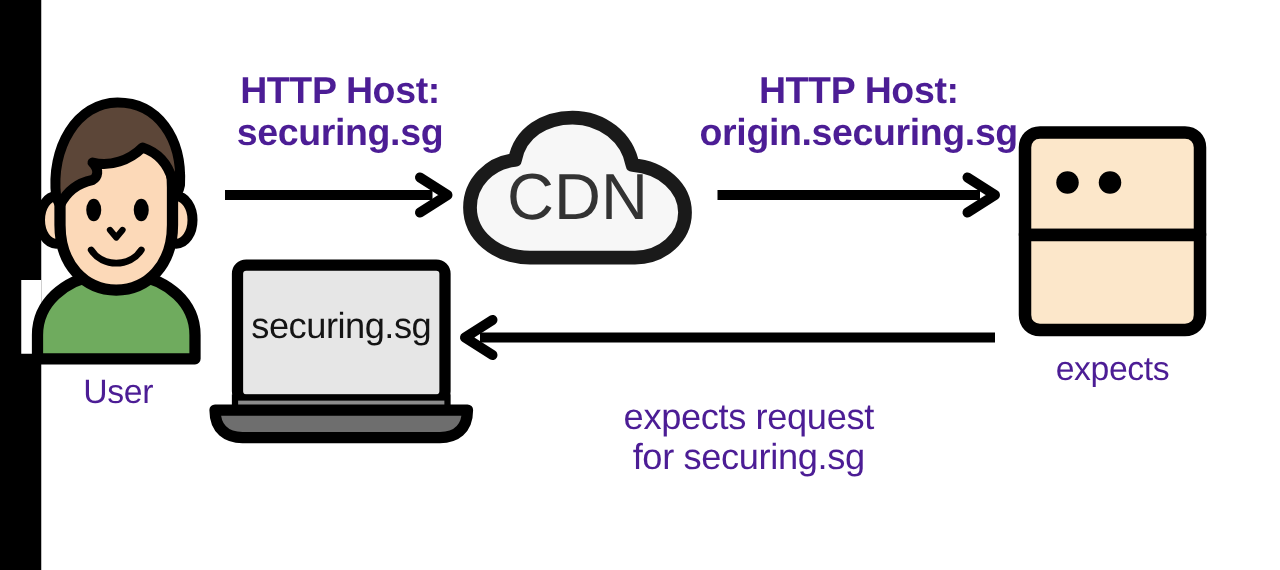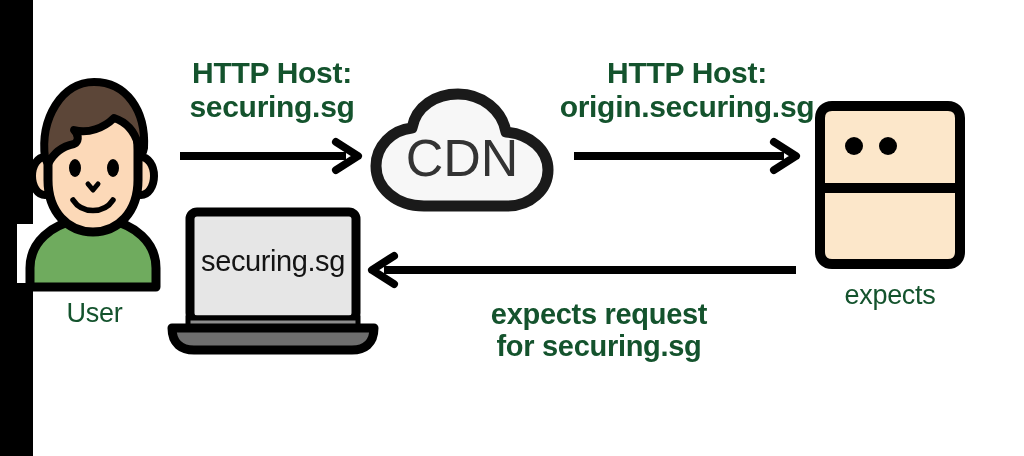--- a/index.html
+++ b/index.html
@@ -36,37 +36,38 @@
     background: #ffffff;
   }
   
   .node {
     position: absolute;
   }
   
   .label {
     position: absolute;
     text-align: center;
-    color: #14532d;
+    color: #4c1d95;
     font-family: "Liberation Sans", sans-serif;
     line-height: 1.12;
     white-space: pre-line;
     letter-spacing: -0.3px;
   }
   .label-arrow {
     font-size: 30px;
     font-weight: 600;
   }
   .label-node {
     font-size: 27px;
     font-weight: 400;
   }
   .label-note {
     font-size: 29px;
-    font-weight: 700;
+    font-weight: 400;
+    margin-top: 20px;
   }
   .screen-text {
     position: absolute;
     font-size: 29px;
     font-weight: 500;
     color: #141414;
     text-align: center;
     letter-spacing: -0.4px;
     font-family: "Liberation Sans", sans-serif;
   }

